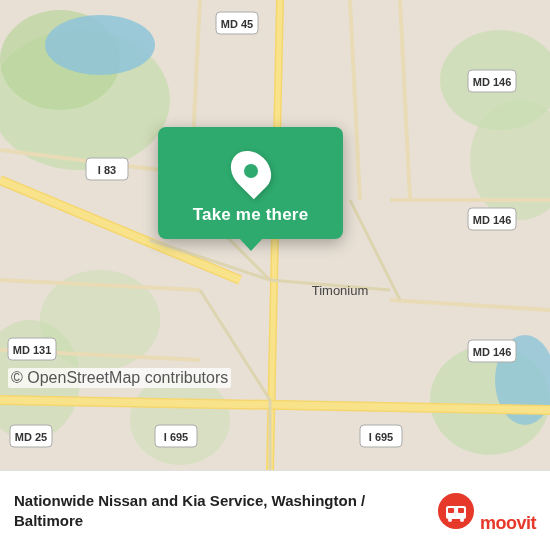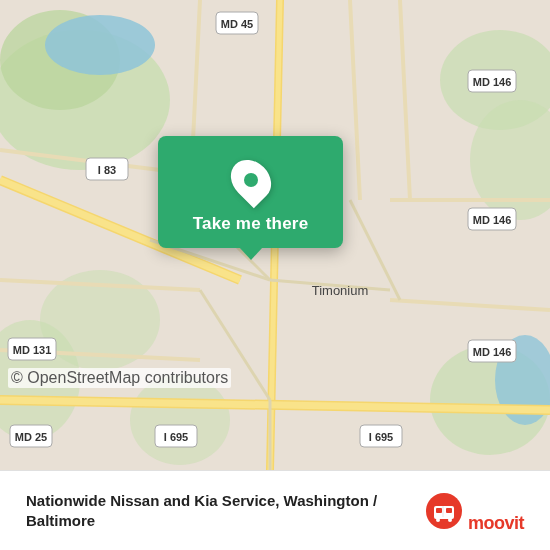--- a/index.html
+++ b/index.html
@@ -23,21 +23,21 @@
     
     #map-svg {
       width: 100%;
       height: 100%;
       position: absolute;
       top: 0; left: 0;
     }
 
     #take-me-there-popup {
       position: absolute;
-      top: 136px;
+      top: 127px;
       left: 158px;
       width: 185px;
       background: #2eaa6e;
       border-radius: 8px;
       display: flex;
       flex-direction: column;
       align-items: center;
       padding-bottom: 14px;
       box-shadow: 0 4px 16px rgba(0,0,0,0.3);
       cursor: pointer;
@@ -90,21 +90,21 @@
       font-weight: 600;
       letter-spacing: 0.2px;
     }
 
     #bottom-bar {
       width: 550px;
       height: 80px;
       background: white;
       display: flex;
       align-items: center;
-      padding: 0 26px;
+      padding: 0 14px;
       border-top: 1px solid #e0e0e0;
       gap: 10px;
     }
 
     #bottom-bar-text {
       flex: 1;
     }
 
     #place-name {
       font-size: 15px;

